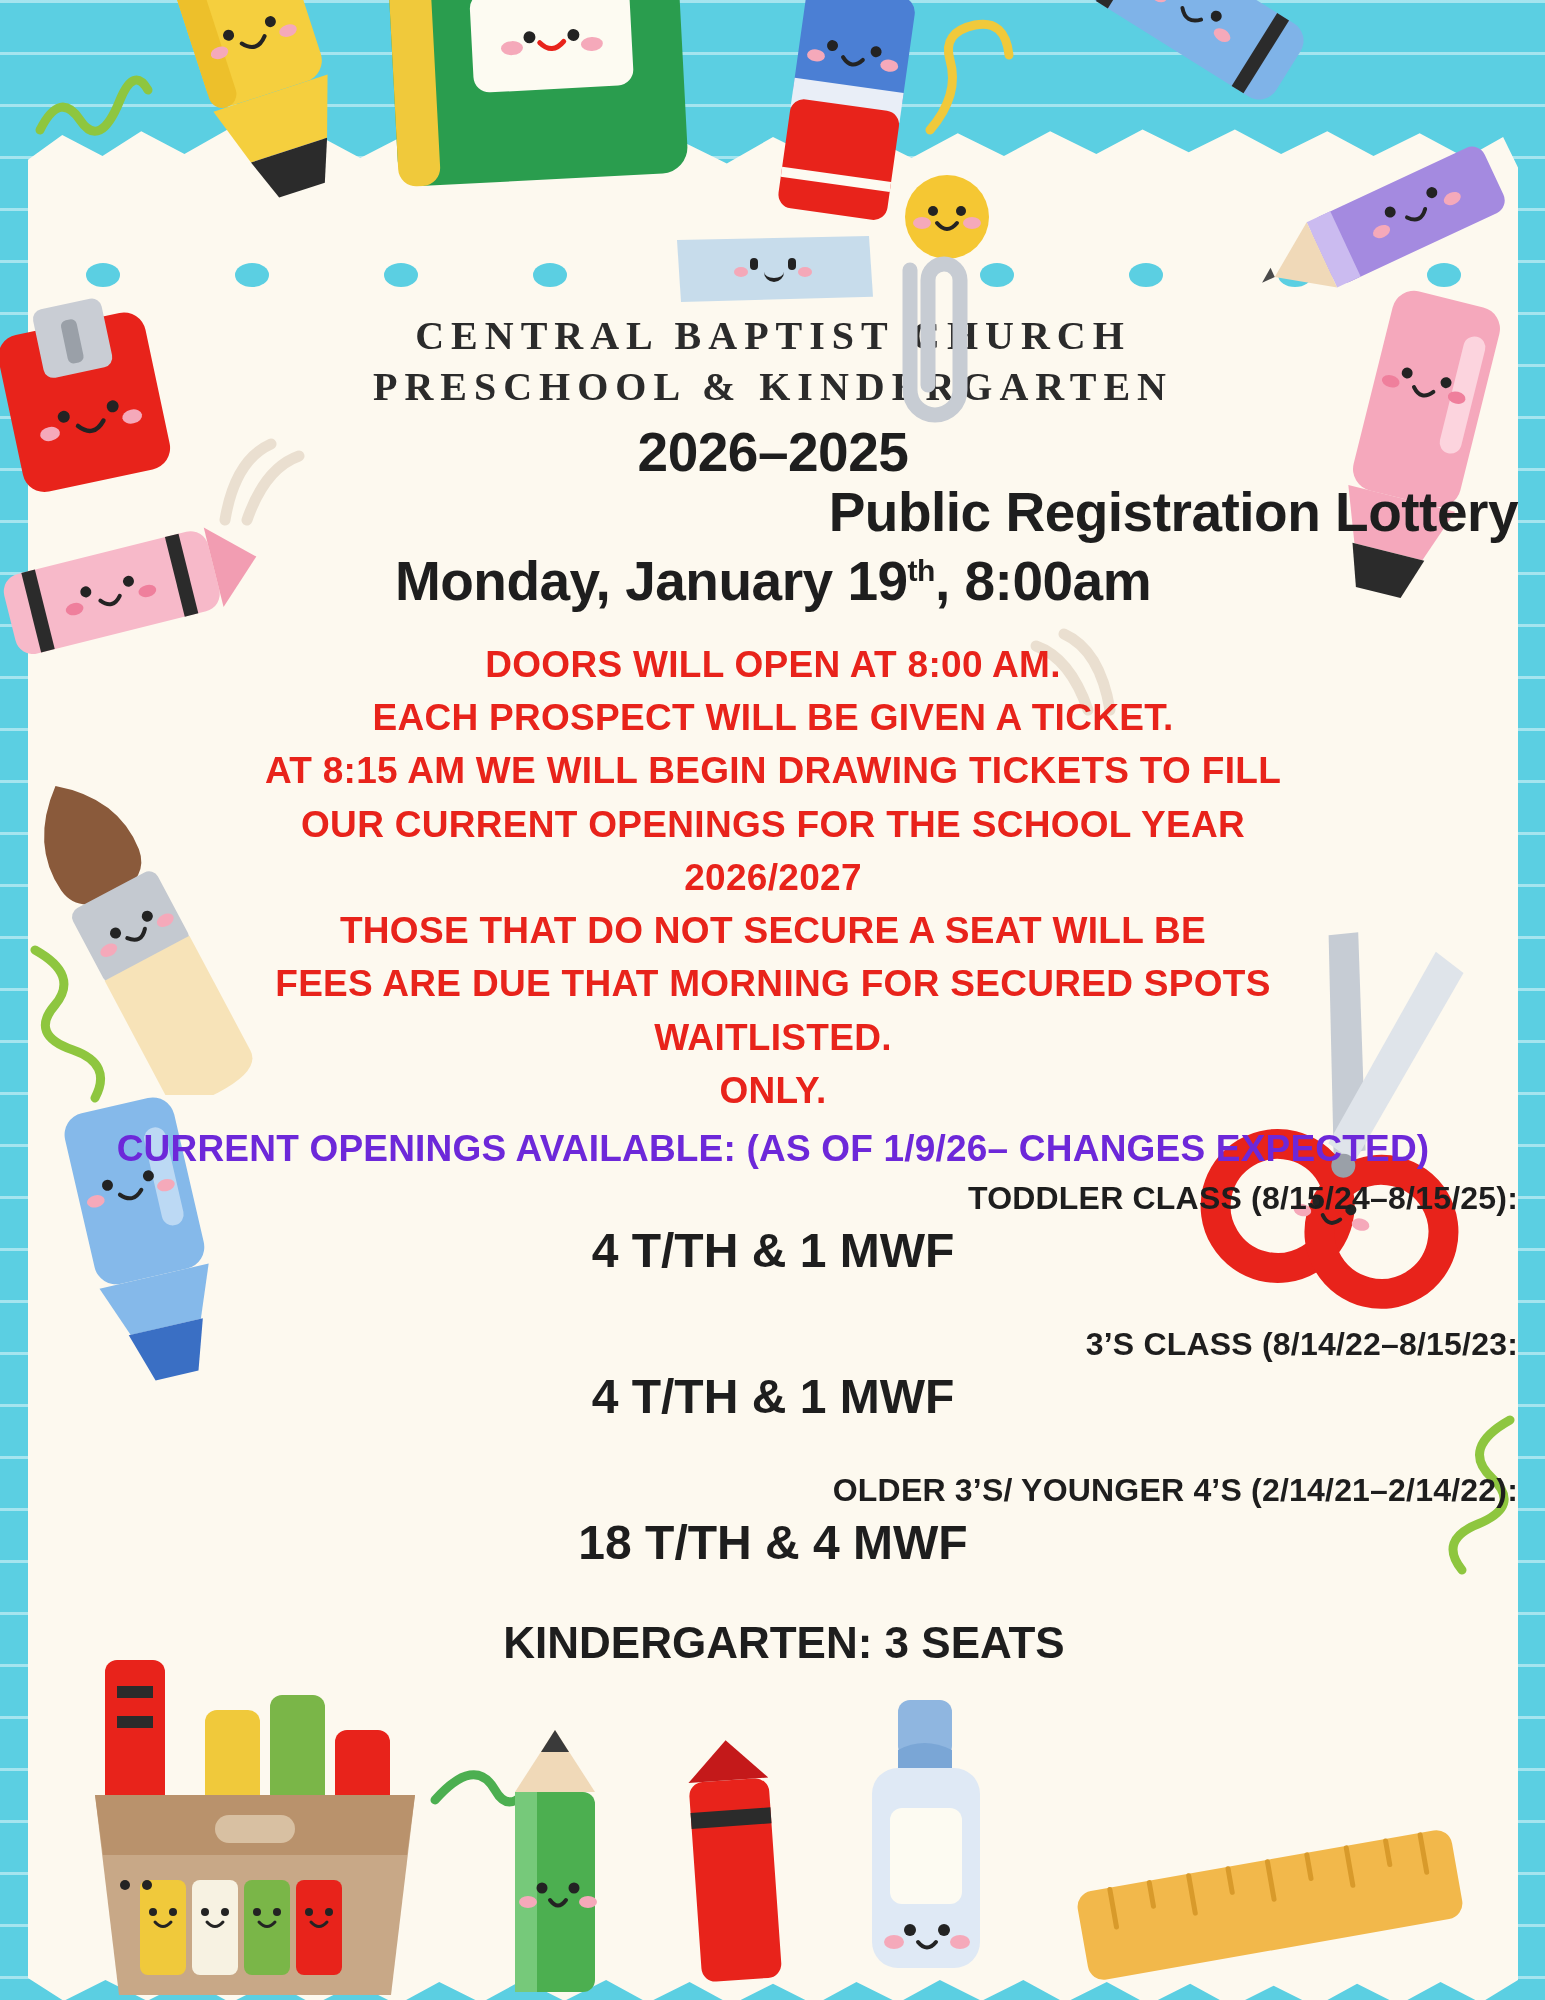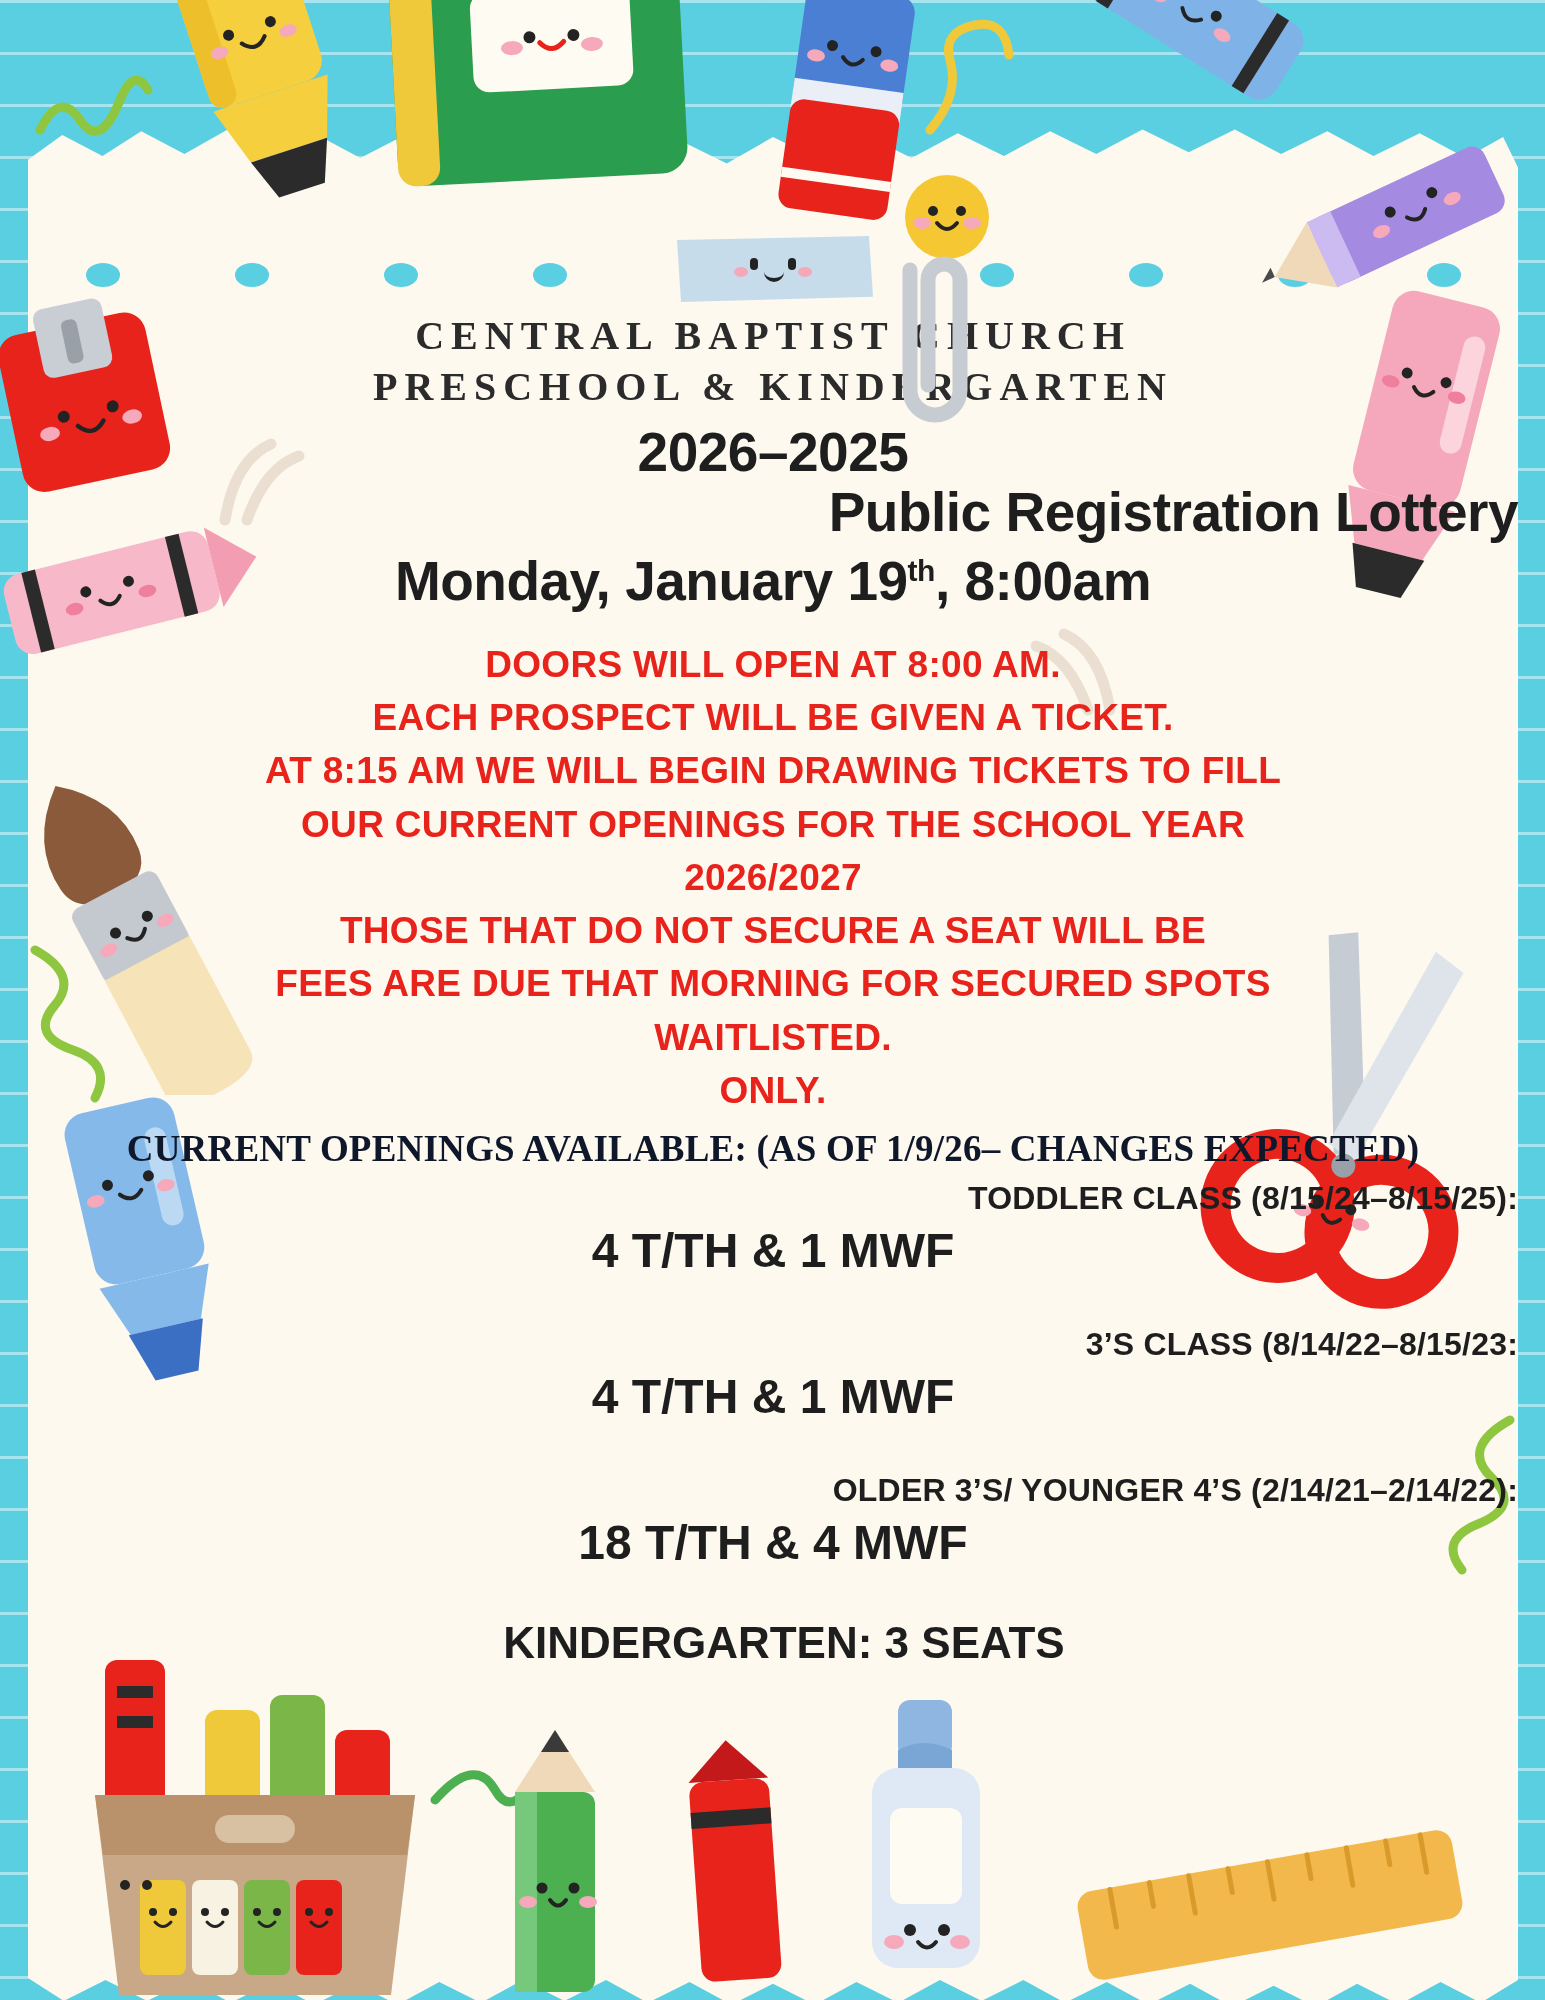--- a/index.html
+++ b/index.html
@@ -175,26 +175,25 @@
     margin-top: 24px;
     color: #e8231b;
     font-weight: 700;
     font-size: 37px;
     line-height: 1.44;
     letter-spacing: 0.3px;
   }
   .red-block div { padding: 0 94px; }
 
   .dark-line {
-    color: #0f172a;
+    color: #6d28d9;
     font-weight: 700;
     font-size: 37px;
     line-height: 1.42;
     letter-spacing: 0.2px;
-    font-family: Liberation Serif, serif;
   }
   .openings-head { margin-top: 6px; }
   .class-label {
     color: #1e1e1e;
     font-weight: 700;
     font-size: 32px;
     margin-top: 26px;
     letter-spacing: 0.2px;
     text-align: right;
   }

